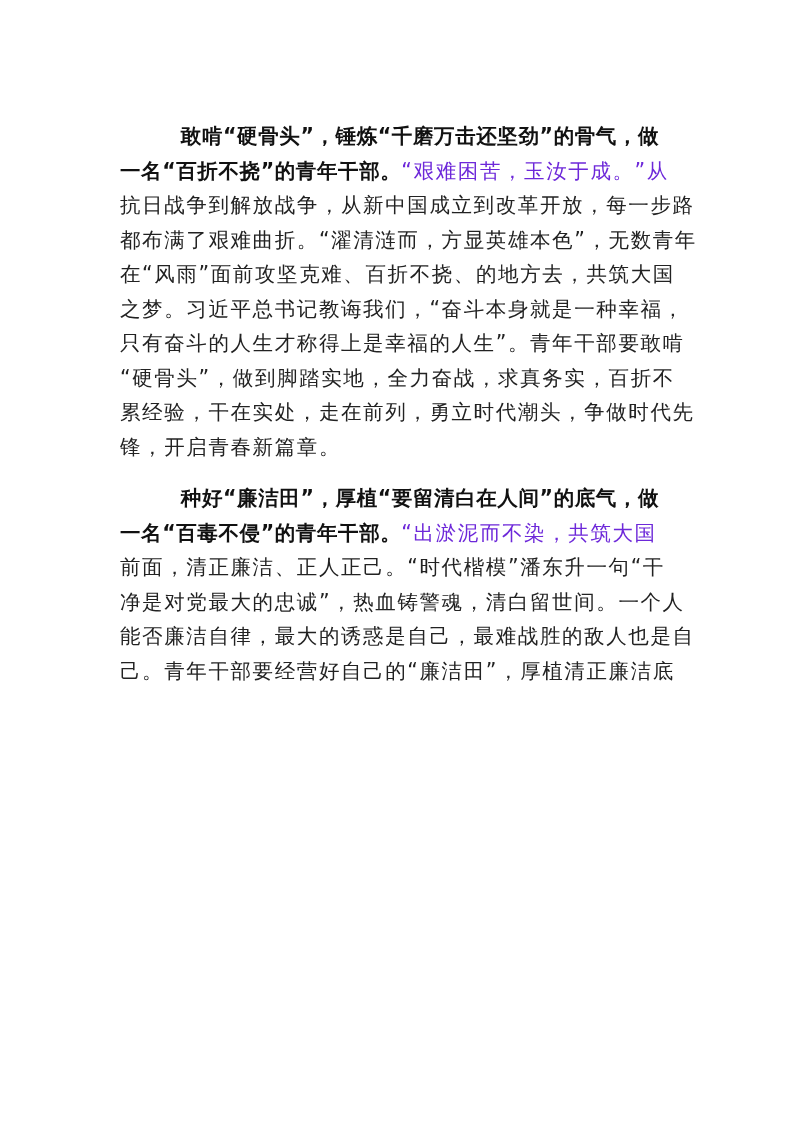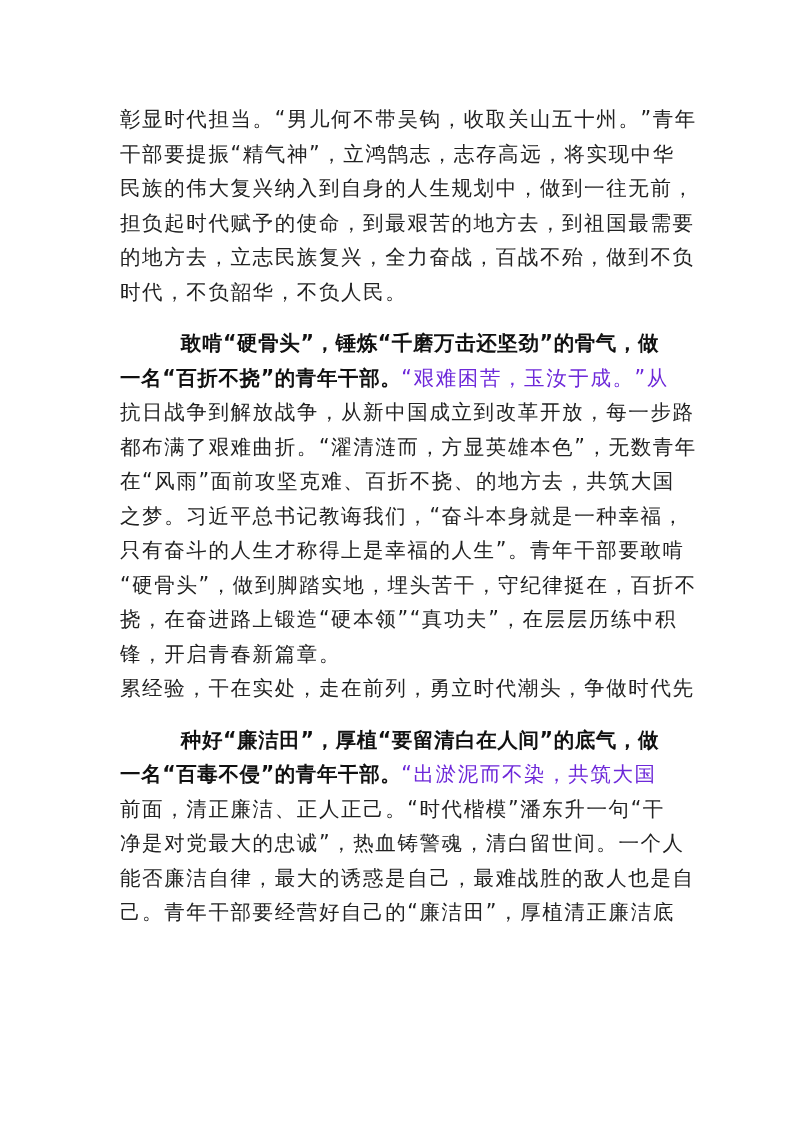--- a/index.html
+++ b/index.html
@@ -20,42 +20,33 @@
   .indent { padding-left: 44px; }
   .bold { font-weight: bold; color: #111; letter-spacing: 0.6px; text-align: center; }
   .reg { font-weight: normal; color: #6d28d9; }
 </style>
 </head>
 <body>
 
 <div class="page">
   <div class="content">
 
-    <div>
-      <div class="line">彰显时代担当。“男儿何不带吴钩，收取关山五十州。”青年</div>
-      <div class="line">干部要提振“精气神”，立鸿鹄志，志存高远，将实现中华</div>
-      <div class="line">民族的伟大复兴纳入到自身的人生规划中，做到一往无前，</div>
-      <div class="line">担负起时代赋予的使命，到最艰苦的地方去，到祖国最需要</div>
-      <div class="line">的地方去，立志民族复兴，全力奋战，百战不殆，做到不负</div>
-      <div class="line">时代，不负韶华，不负人民。</div>
-    </div>
     <div class="para-gap"></div>
 
     <div>
       <div class="line indent bold">敢啃“硬骨头”，锤炼“千磨万击还坚劲”的骨气，做</div>
       <div class="line"><span class="bold">一名“百折不挠”的青年干部。</span><span class="reg">“艰难困苦，玉汝于成。”从</span></div>
       <div class="line">抗日战争到解放战争，从新中国成立到改革开放，每一步路</div>
       <div class="line">都布满了艰难曲折。“濯清涟而，方显英雄本色”，无数青年</div>
       <div class="line">在“风雨”面前攻坚克难、百折不挠、的地方去，共筑大国</div>
       <div class="line">之梦。习近平总书记教诲我们，“奋斗本身就是一种幸福，</div>
       <div class="line">只有奋斗的人生才称得上是幸福的人生”。青年干部要敢啃</div>
-      <div class="line">“硬骨头”，做到脚踏实地，埋头苦干，守纪律挺在，百折不</div>
-      <div class="line">挠，在奋进路上锻造“硬本领”“真功夫”，在层层历练中积</div>
+      <div class="line">“硬骨头”，做到脚踏实地，全力奋战，求真务实，百折不</div>
+      <div class="line">累经验，干在实处，走在前列，勇立时代潮头，争做时代先</div>
       <div class="line">锋，开启青春新篇章。</div>
-      <div class="line">累经验，干在实处，走在前列，勇立时代潮头，争做时代先</div>
     </div>
     <div class="para-gap"></div>
 
     <div>
       <div class="line indent bold">种好“廉洁田”，厚植“要留清白在人间”的底气，做</div>
       <div class="line"><span class="bold">一名“百毒不侵”的青年干部。</span><span class="reg">“出淤泥而不染，共筑大国</span></div>
       <div class="line">前面，清正廉洁、正人正己。“时代楷模”潘东升一句“干</div>
       <div class="line">净是对党最大的忠诚”，热血铸警魂，清白留世间。一个人</div>
       <div class="line">能否廉洁自律，最大的诱惑是自己，最难战胜的敌人也是自</div>
       <div class="line">己。青年干部要经营好自己的“廉洁田”，厚植清正廉洁底</div>

